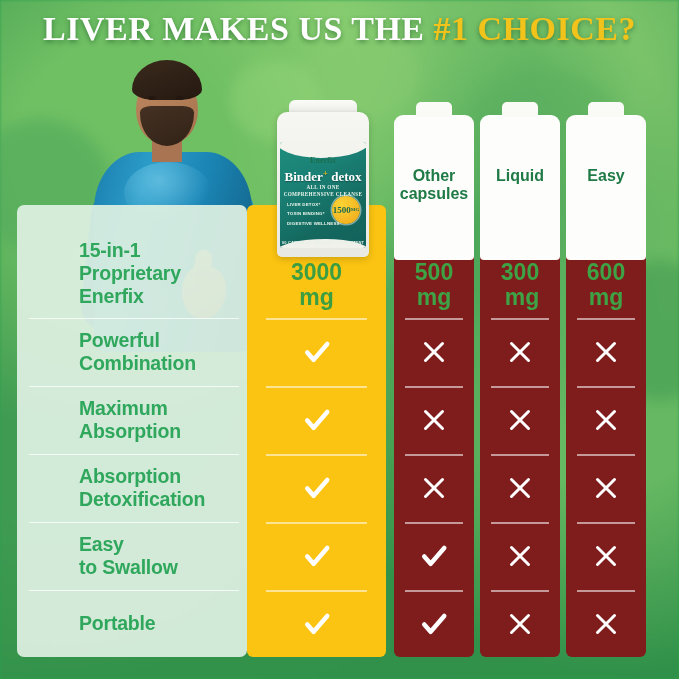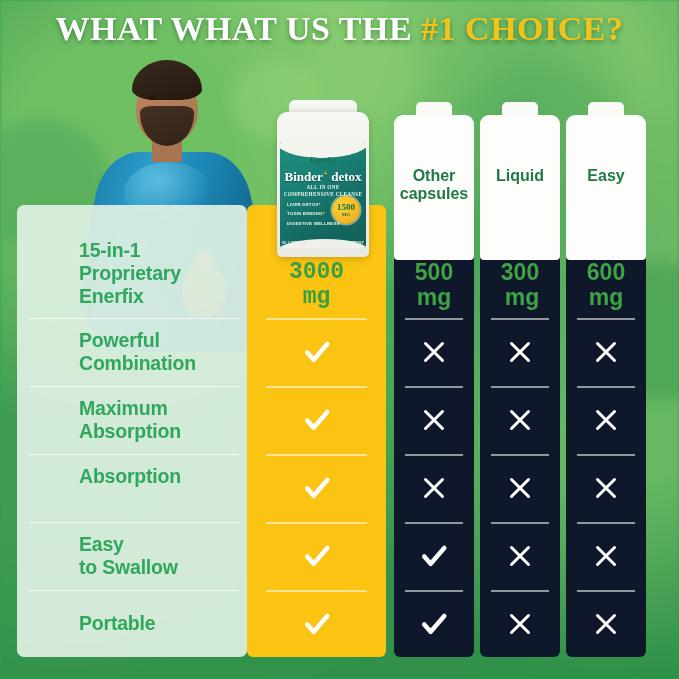--- a/index.html
+++ b/index.html
@@ -192,21 +192,21 @@
     position:absolute; left:7px; top:58px;
     font-size:4.4px; font-weight:700;
     color:#eaf5ec; line-height:2.1;
     letter-spacing:.2px;
   }
   .pl-badge {
     position:absolute; right:6px; top:54px;
     width:28px; height:28px; border-radius:50%;
     background:radial-gradient(circle at 35% 30%,#FBD234,#F0A81A);
     color:#1c6a4c;
-    display:flex; flex-direction:column;
+    display:flex; flex-direction:row;
     align-items:center; justify-content:center;
     font-family:"Liberation Serif", serif;
     font-weight:700;
     box-shadow:0 0 0 1.5px rgba(255,255,255,.45);
   }
   .pl-badge .n { font-size:9px; line-height:1; }
   .pl-badge .u { font-size:5px; line-height:1.1; }
   .pl-foot {
     position:absolute; left:0; right:0; bottom:3px;
     display:flex; justify-content:space-around;
@@ -233,21 +233,21 @@
   .feat-div {
     position:absolute; left:12px; right:8px; height:1px;
     background:rgba(255,255,255,.75);
   }
 
   .col {
     position:absolute; top:205px; height:452px;
     border-radius:6px;
   }
   .col.hero { background:#FBC412; }
-  .col.alt  { background:#0f172a; }
+  .col.alt  { background:#7f1d1d; }
   .cell {
     position:absolute; left:0; right:0;
     display:flex; align-items:center; justify-content:center;
   }
   .cell-div {
     position:absolute; left:14%; right:14%; height:1.5px;
     background:rgba(255,255,255,.55);
   }
   .dose {
     color:#3EA345;
@@ -282,28 +282,28 @@
     <div class="m-beard"></div>
     <div class="m-eye l"></div>
     <div class="m-eye r"></div>
     <div class="m-forearm"></div>
     <div class="m-hand"></div>
     <div class="m-thumb"></div>
   </div>
 </div>
 
 <div id="title">
-  <span class="w">WHAT WHAT US THE</span>
+  <span class="w">LIVER MAKES US THE</span>
   <span class="g">#1 CHOICE?</span>
 </div>
 
 <div id="columns">
     <div class="col hero" style="left: 247px; width: 139px;">
       <div class="cell" style="top: 0px; height: 113px;">
-        <div class="dose" style="padding-top: 46px; font-family: Liberation Mono, monospace;"><span>3000</span><div>mg</div></div>
+        <div class="dose" style="padding-top: 46px;"><span>3000</span><div>mg</div></div>
       </div>
       <div class="cell" style="top: 113px; height: 68px;">
         <svg class="mark" viewBox="0 0 24 24">
           <path d="M4.2 12.4 L9.3 18.2 L20.2 5.6" stroke-width="3.6" stroke="#FFFFFF" fill="none" stroke-linecap="round" stroke-linejoin="round"></path>
         </svg>
       </div>
       <div class="cell-div" style="top: 113px;"></div>
       <div class="cell" style="top: 181px; height: 68px;">
         <svg class="mark" viewBox="0 0 24 24">
           <path d="M4.2 12.4 L9.3 18.2 L20.2 5.6" stroke-width="3.6" stroke="#FFFFFF" fill="none" stroke-linecap="round" stroke-linejoin="round"></path>
@@ -497,20 +497,21 @@
       <div>Combination</div>
     </div>
     <div class="feat-div" style="top: 113px;"></div>
     <div class="feat" style="top: 192px;">
       <div>Maximum</div>
       <div>Absorption</div>
     </div>
     <div class="feat-div" style="top: 181px;"></div>
     <div class="feat" style="top: 260px;">
       <div>Absorption</div>
+      <div>Detoxification</div>
     </div>
     <div class="feat-div" style="top: 249px;"></div>
     <div class="feat" style="top: 328px;">
       <div>Easy</div>
       <div>to Swallow</div>
     </div>
     <div class="feat-div" style="top: 317px;"></div>
     <div class="feat" style="top: 407px;">
       <div>Portable</div>
     </div>

